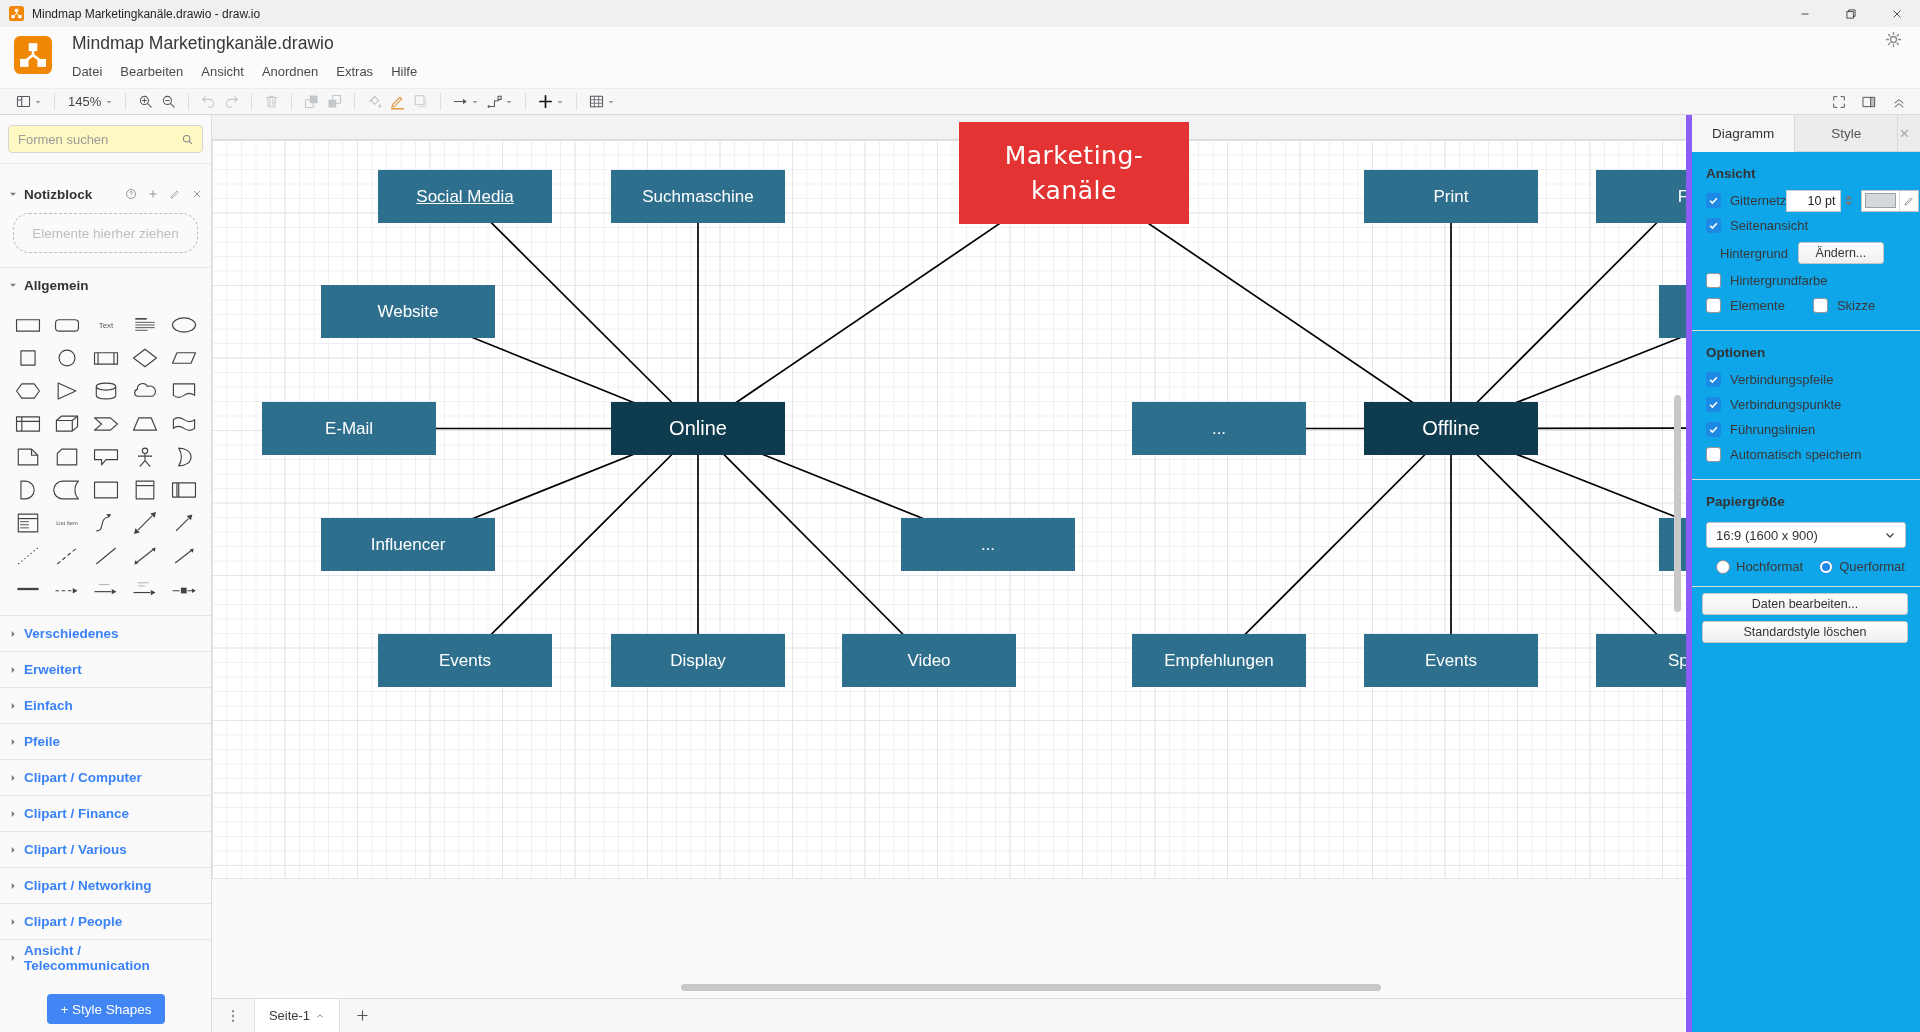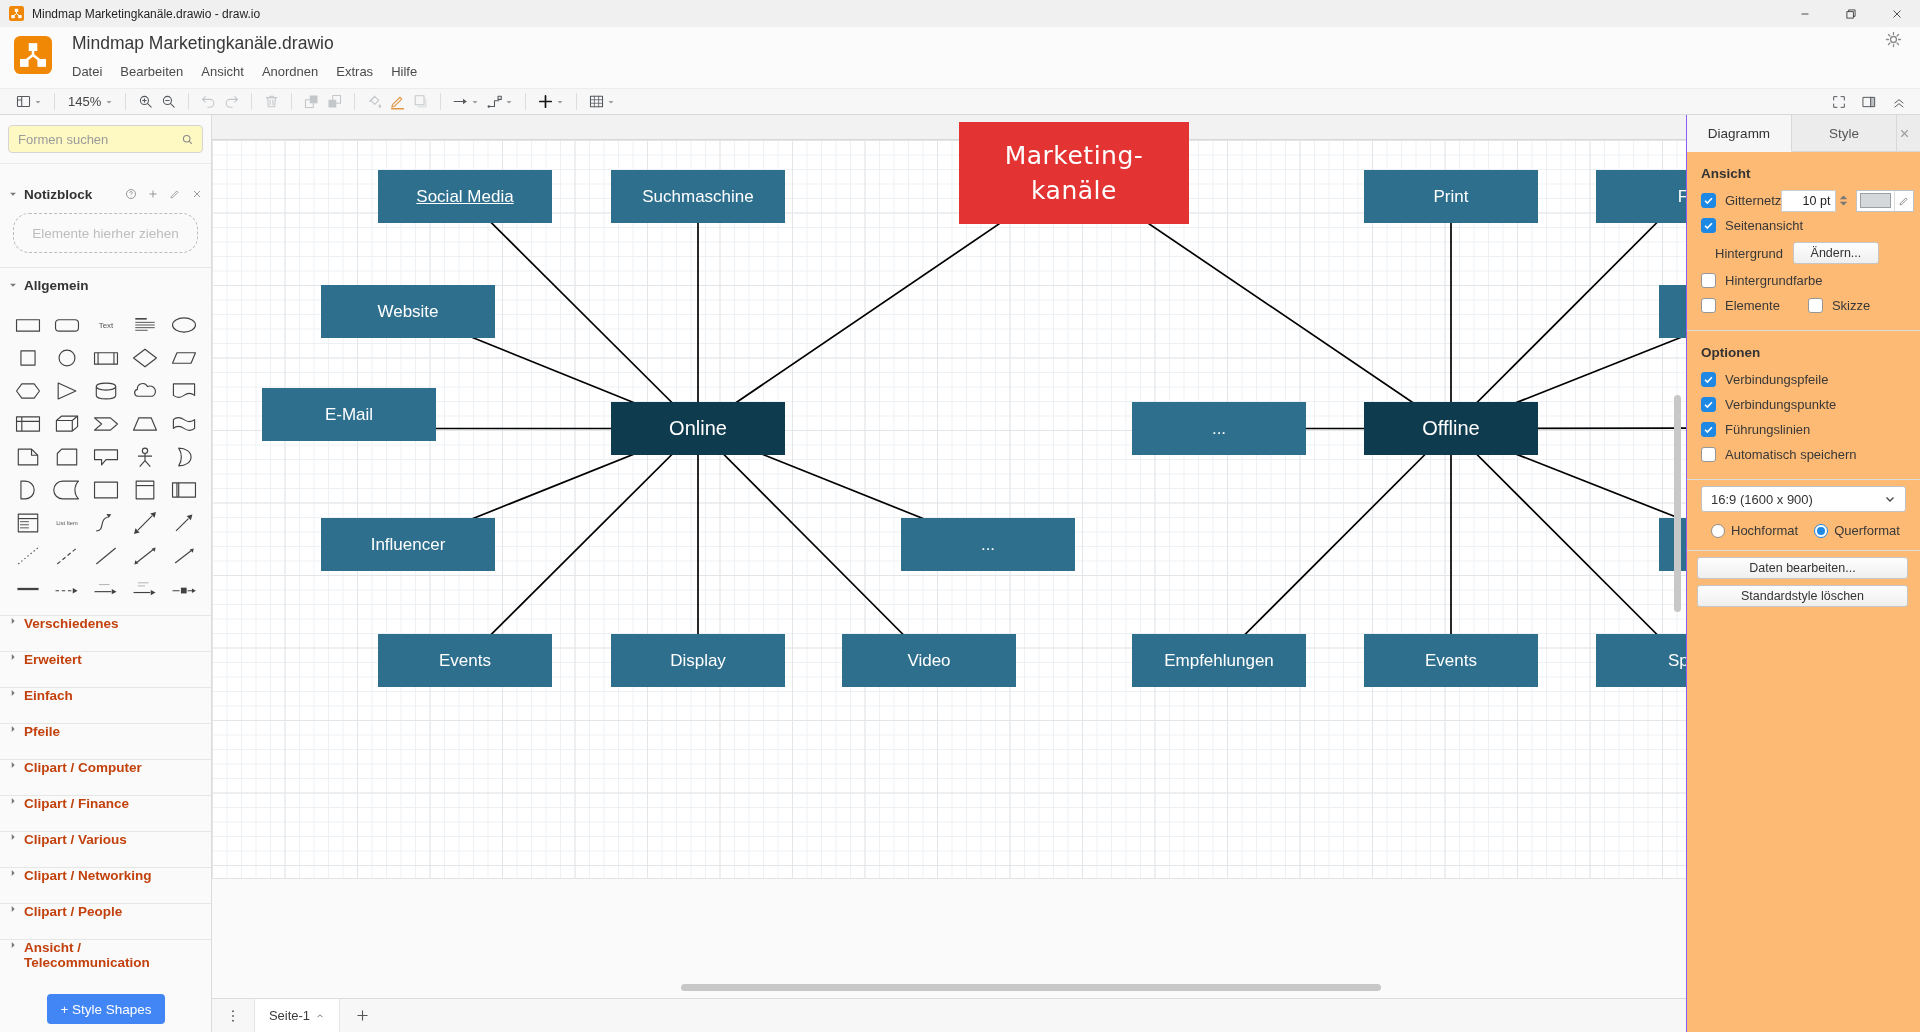--- a/index.html
+++ b/index.html
@@ -52,22 +52,22 @@
   .sb-caret{width:10px;height:10px;margin-right:6px;color:#777;flex:none}
   .sb-label{font-size:13.5px;font-weight:700;color:#333}
   .sb-tools{margin-left:auto;display:flex;gap:10px;color:#8d8d8d;align-items:center}
   .sb-tools svg{width:12px;height:12px}
   .dropzone{margin:2px 13px 14px;height:38px;border:1.4px dashed #bcbcbc;border-radius:16px;
             display:flex;align-items:center;justify-content:center;color:#bdbdbd;font-size:13.5px}
   .sb-div{border:0;border-top:1px solid #e6e6e6;margin:0}
   #shape-grid{display:grid;grid-template-columns:repeat(5,1fr);padding:6px 8px 10px}
   .shape-cell{height:33px;display:flex;align-items:center;justify-content:center}
   .shape-cell svg{width:30px;height:24px}
-  #sb-sections .sec{height:35px;border-top:1px solid #e6e6e6;display:flex;align-items:flex-start;
-                    padding:0 8px;font-size:13.5px;font-weight:700;color:#c2410c}
+  #sb-sections .sec{height:35px;border-top:1px solid #e6e6e6;display:flex;align-items:center;
+                    padding:0 8px;font-size:13.5px;font-weight:700;color:#3b82f6}
   .sec .sb-caret{transform:rotate(-90deg)}
   #more-shapes{position:absolute;left:47px;bottom:8px;width:118px;height:30px;background:#4285f4;color:#fff;
                border:none;border-radius:4px;font-size:13.5px;font-family:inherit}
 
   
   #canvas{position:absolute;left:212px;top:115px;width:1474px;height:883px;overflow:hidden;background:#fafafa}
   .band-top{position:absolute;left:0;top:0;width:100%;height:25px;background:#f2f2f2;border-bottom:1px solid #d8d8d8;box-sizing:border-box}
   .page{position:absolute;left:0;top:25px;width:100%;height:738px;background-color:#fff;
         background-image:
           linear-gradient(to right,#e2e6e9 1px,transparent 1px),
@@ -88,22 +88,22 @@
   
   #footer{position:absolute;left:212px;top:998px;width:1474px;height:34px;background:#f7f7f7;
           border-top:1px solid #dcdcdc;box-sizing:border-box;display:flex;align-items:center}
   .f-dots{margin-left:13px;width:16px;height:16px;color:#666}
   .f-tab{margin-left:13px;height:100%;width:84px;background:#fff;border-left:1px solid #e4e4e4;border-right:1px solid #e4e4e4;
          display:flex;align-items:center;justify-content:center;font-size:13px;color:#3a3a3a;gap:5px}
   .f-tab svg{width:10px;height:10px;color:#777}
   .f-plus{margin-left:15px;width:15px;height:15px;color:#555}
 
   
-  #panel{position:absolute;left:1686px;top:115px;width:234px;bottom:0;background:#fdba74;
-         border-left:1px solid #8b5cf6;box-sizing:border-box}
+  #panel{position:absolute;left:1686px;top:115px;width:234px;bottom:0;background:#0ea5e9;
+         border-left:6px solid #8b5cf6;box-sizing:border-box}
   .ptabs{display:flex;height:36px;background:#ececec;border-bottom:1px solid #d8d8d8;align-items:stretch}
   .ptab{width:104px;display:flex;align-items:center;justify-content:center;font-size:13.5px;color:#555;
         border-right:1px solid #d8d8d8}
   .ptab.active{background:#f6f6f6;color:#333;margin-bottom:-1px;border-bottom:1px solid #f6f6f6}
   .pclose{margin-left:auto;margin-right:9px;align-self:center;width:13px;height:13px;color:#9a9a9a}
   .phead{font-weight:700;color:#333;padding:14px 0 7px 14px;font-size:13.5px}
   .prow{display:flex;align-items:center;min-height:25px;padding:0 12px 0 14px;color:#383838}
   .plabel{font-size:13px}
   .cb{width:15px;height:15px;border:1px solid #979797;border-radius:3px;background:#fff;margin-right:9px;
       flex:none;display:flex;align-items:center;justify-content:center;box-sizing:border-box}
@@ -771,21 +771,21 @@
       </svg>
     <div id="nodes">
         <div class="node root" style="left: 747px; top: 7px; width: 230px; height: 102px; background: rgb(227, 51, 50);">Marketing-
 kanäle</div>
         <div class="node child" style="left: 166px; top: 55px; width: 174px; height: 53px; background: rgb(46, 111, 142); text-decoration: underline;">Social Media</div>
         <div class="node child" style="left: 399px; top: 55px; width: 174px; height: 53px; background: rgb(46, 111, 142);">Suchmaschine</div>
         <div class="node child" style="left: 1152px; top: 55px; width: 174px; height: 53px; background: rgb(46, 111, 142);">Print</div>
         <div class="node child" style="left: 1384px; top: 55px; width: 174px; height: 53px; background: rgb(46, 111, 142);">F</div>
         <div class="node child" style="left: 109px; top: 170px; width: 174px; height: 53px; background: rgb(46, 111, 142);">Website</div>
         <div class="node child" style="left: 1447px; top: 170px; width: 174px; height: 53px; background: rgb(46, 111, 142);"></div>
-        <div class="node child" style="left: 50px; top: 273px; width: 174px; height: 53px; background: rgb(46, 111, 142);">E-Mail</div>
+        <div class="node child" style="left: 50px; top: 287px; width: 174px; height: 53px; background: rgb(46, 111, 142);">E-Mail</div>
         <div class="node main" style="left: 399px; top: 287px; width: 174px; height: 53px; background: rgb(14, 59, 77);">Online</div>
         <div class="node child" style="left: 920px; top: 287px; width: 174px; height: 53px; background: rgb(46, 111, 142);">...</div>
         <div class="node main" style="left: 1152px; top: 287px; width: 174px; height: 53px; background: rgb(14, 59, 77);">Offline</div>
         <div class="node child" style="left: 109px; top: 403px; width: 174px; height: 53px; background: rgb(46, 111, 142);">Influencer</div>
         <div class="node child" style="left: 689px; top: 403px; width: 174px; height: 53px; background: rgb(46, 111, 142);">...</div>
         <div class="node child" style="left: 1447px; top: 403px; width: 174px; height: 53px; background: rgb(46, 111, 142);"></div>
         <div class="node child" style="left: 166px; top: 519px; width: 174px; height: 53px; background: rgb(46, 111, 142);">Events</div>
         <div class="node child" style="left: 399px; top: 519px; width: 174px; height: 53px; background: rgb(46, 111, 142);">Display</div>
         <div class="node child" style="left: 630px; top: 519px; width: 174px; height: 53px; background: rgb(46, 111, 142);">Video</div>
         <div class="node child" style="left: 920px; top: 519px; width: 174px; height: 53px; background: rgb(46, 111, 142);">Empfehlungen</div>
@@ -913,20 +913,21 @@
           </span>
           <span class="plabel">Führungslinien</span>
         </div>
         <div class="prow">
           <span class="cb"></span>
           <span class="plabel">Automatisch speichern</span>
         </div>
       </div>
 
     <hr class="pdiv">
+    <div class="phead">Papiergröße</div>
     <div class="pselect">
       <span>16:9 (1600 x 900)</span>
       <svg viewBox="0 0 24 24" fill="none" stroke="currentColor" stroke-width="2.6">
           <path d="M5 9l7 7 7-7"></path>
         </svg>
     </div>
     <div class="radio-row">
       <span class="radio"></span>
       <span>Hochformat</span>
       <span class="radio radio-lbl2 on"></span>

